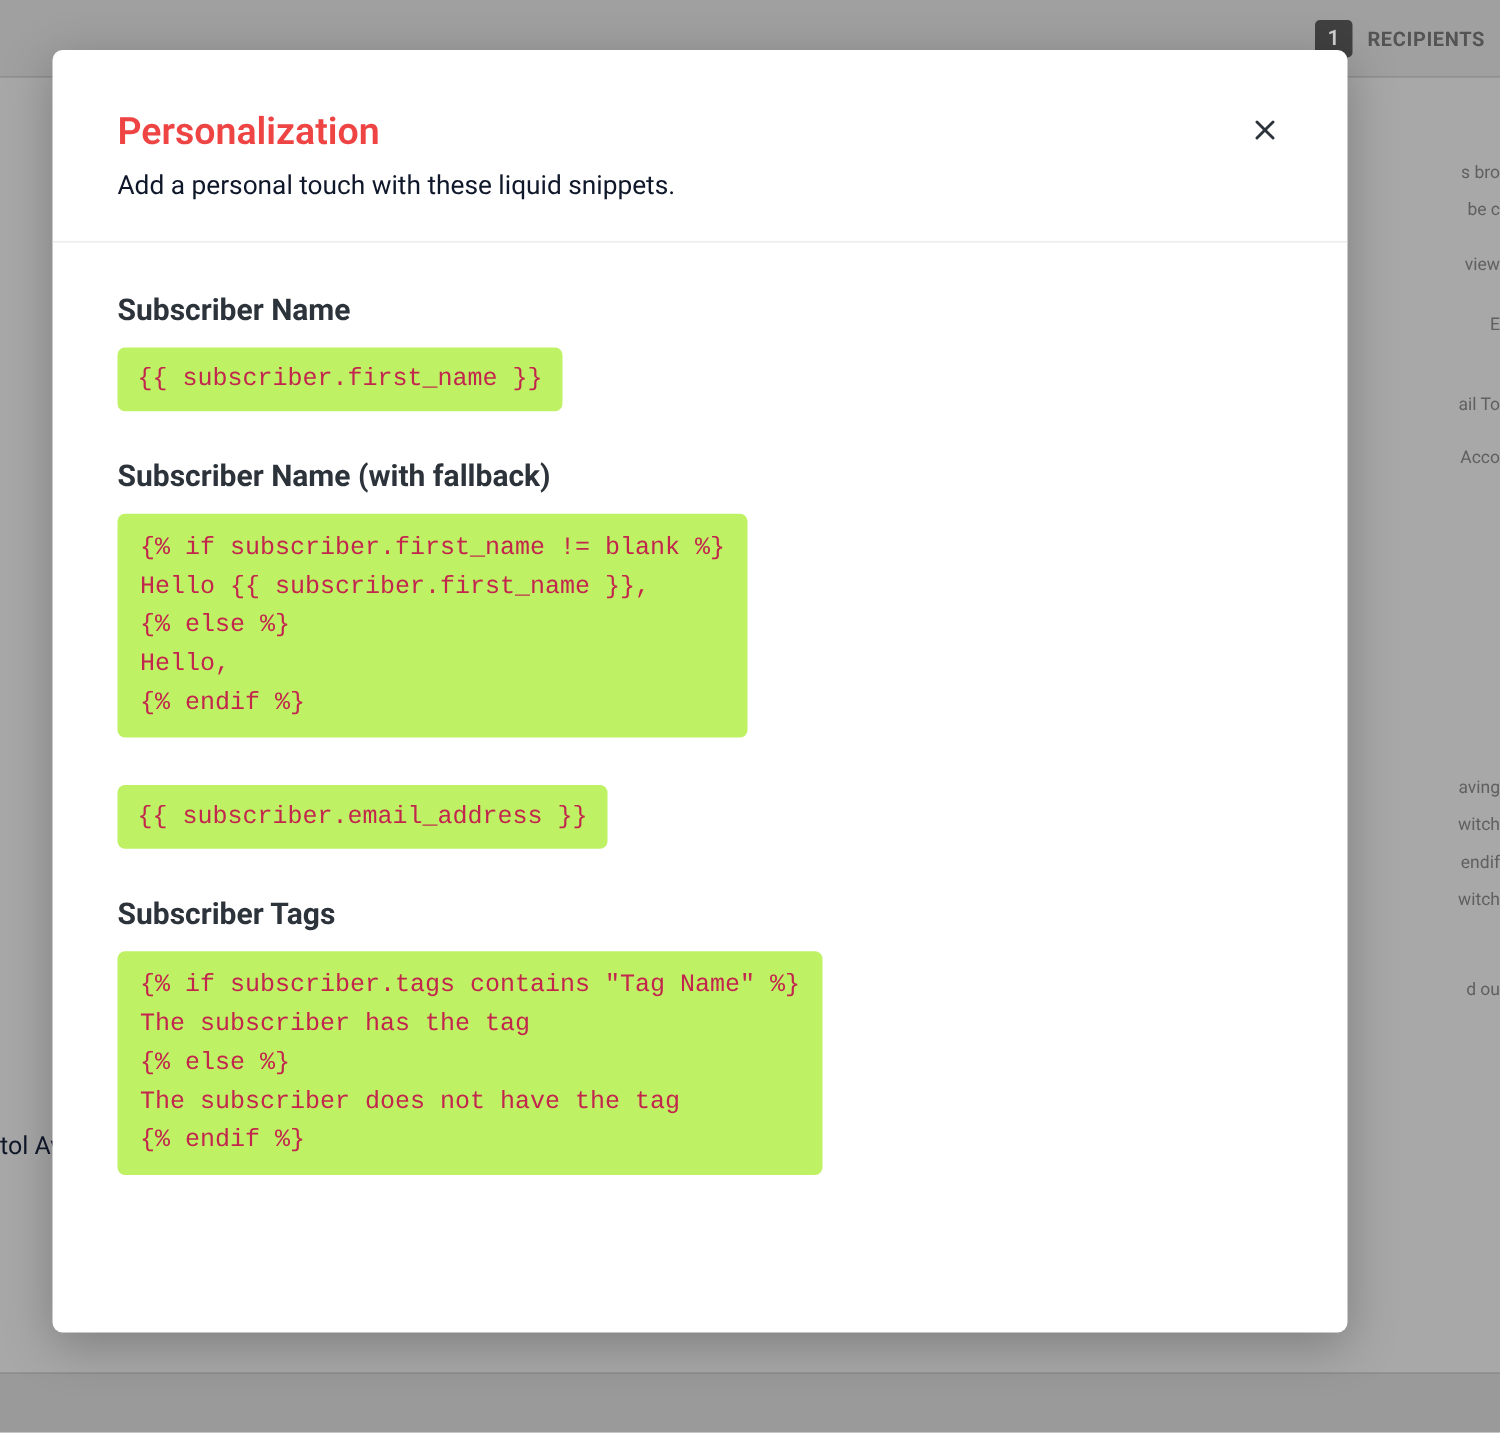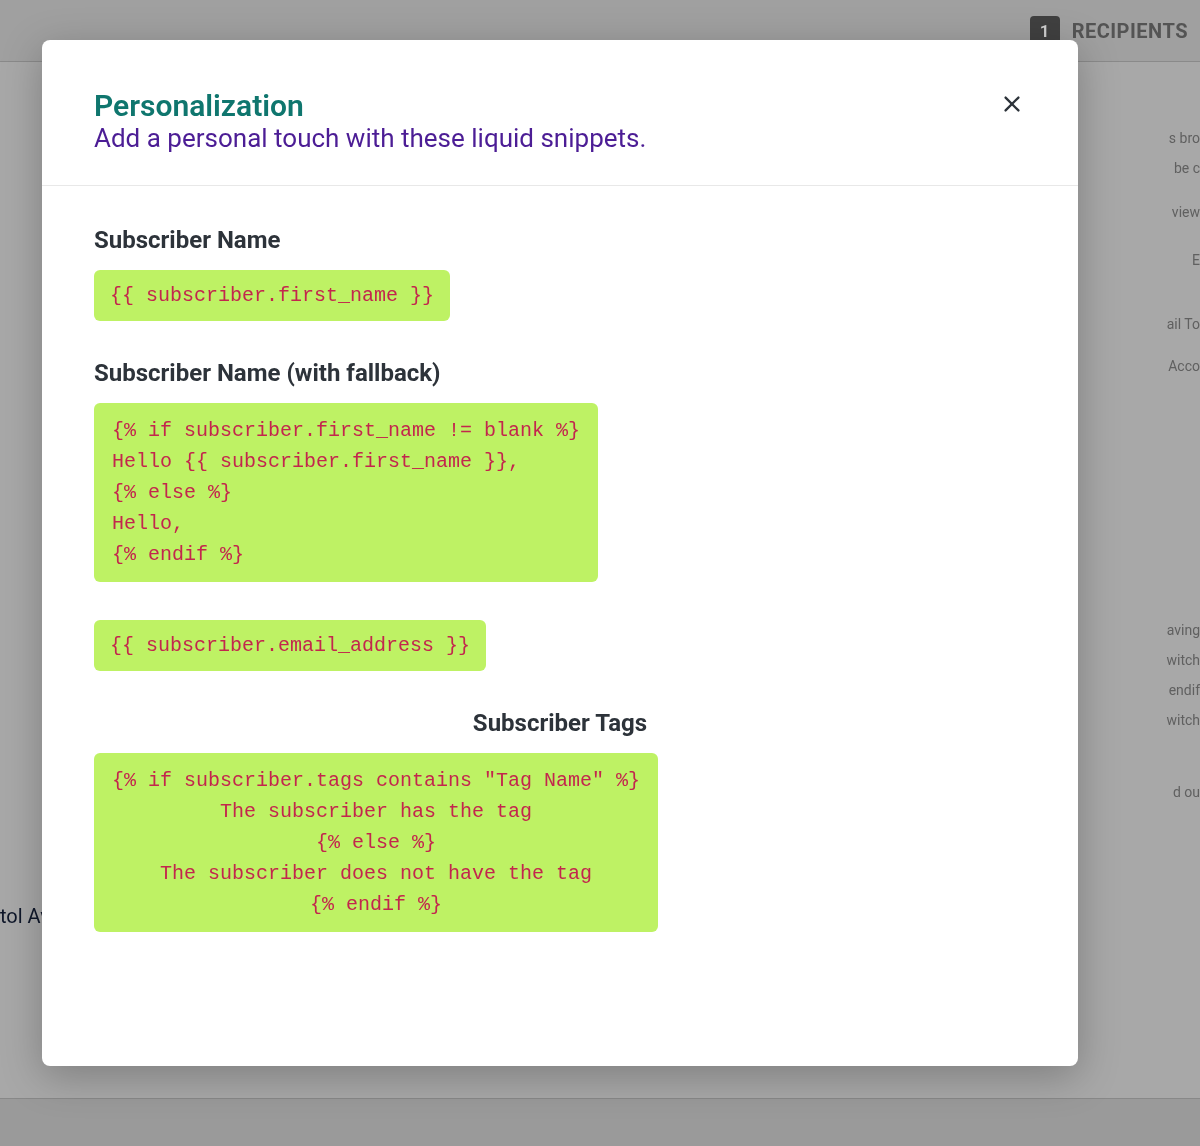--- a/index.html
+++ b/index.html
@@ -46,21 +46,21 @@
       display: flex;
       align-items: center;
       justify-content: center;
       font-weight: 600;
       font-size: 17px;
     }
     
     .bg-step-label {
       color: #545454;
       font-weight: 700;
-      font-size: 20px;
+      font-size: 16px;
       letter-spacing: 0.5px;
     }
     
     .bg-right-text {
       position: absolute;
       right: 0;
       color: #606060;
       font-size: 14px;
       white-space: nowrap;
     }
@@ -98,27 +98,28 @@
     
     .modal-header {
       padding: 48px 52px 32px 52px;
       border-bottom: 1px solid #e8e8e8;
       position: relative;
     }
     
     .modal-title {
       font-size: 30px;
       font-weight: 600;
-      color: #0f766e;
+      color: #ef4444;
+      margin-bottom: 14px;
     }
     
     .modal-subtitle {
-      font-size: 26px;
+      font-size: 21px;
       font-weight: 400;
-      color: #4c1d95;
+      color: #0f172a;
     }
     
     .close-button {
       position: absolute;
       top: 46px;
       right: 48px;
       width: 36px;
       height: 36px;
       cursor: pointer;
       display: flex;
@@ -137,21 +138,20 @@
     .modal-body {
       padding: 40px 52px 48px 52px;
     }
     
     .section {
       margin-bottom: 38px;
     }
     
     .section:last-child {
       margin-bottom: 0;
-      text-align: center;
     }
     
     .section-title {
       font-size: 24px;
       font-weight: 700;
       color: #2d333a;
       margin-bottom: 16px;
     }
     
     .code-block {

